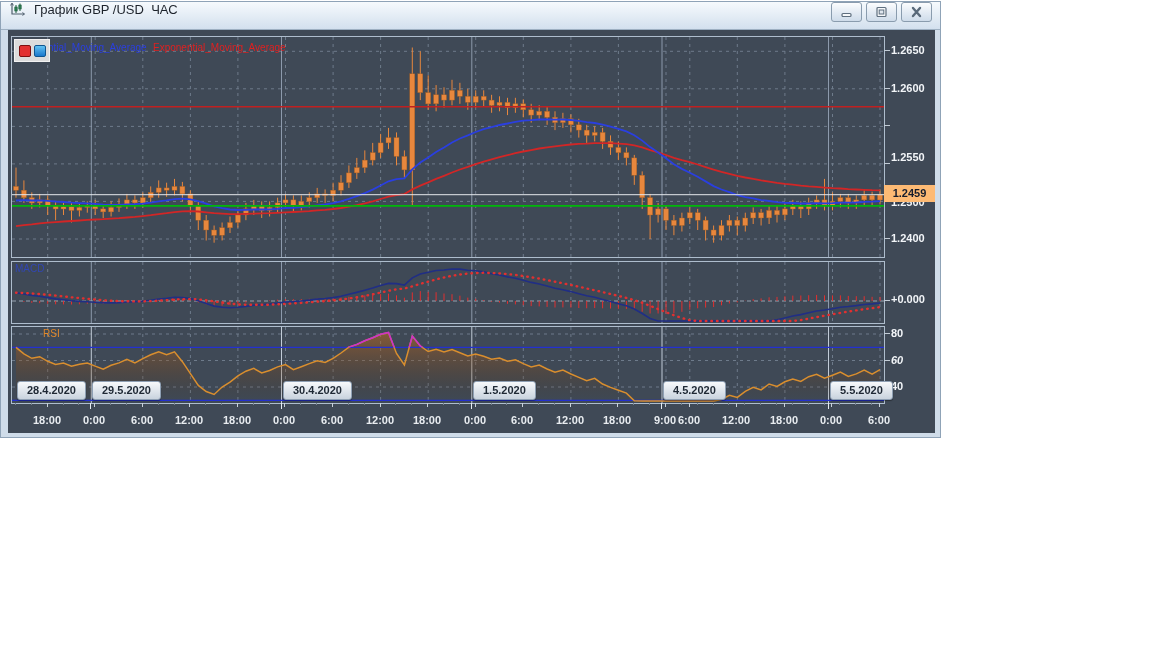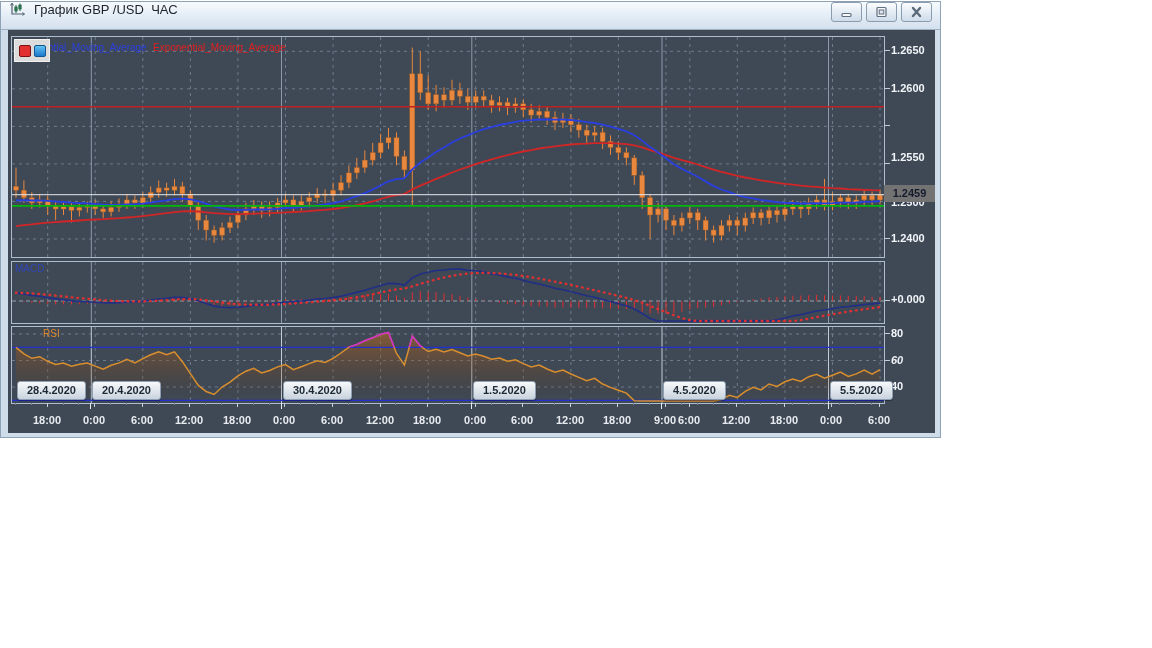--- a/index.html
+++ b/index.html
@@ -31,21 +31,21 @@
   .plmacd{color:#3146b4;}
   .plrsi{color:#e0882a;padding-left:28px;}
   .timeaxis{position:absolute;left:0;top:373px;width:100%;height:30px;}
   .tlabel{position:absolute;top:11px;transform:translateX(-50%);font-size:11px;font-weight:bold;color:#e8ecf0;white-space:nowrap;}
   .ttick{position:absolute;top:0;width:1px;}
   #scaleCol{position:absolute;left:0;top:0;width:100%;height:100%;pointer-events:none;}
   .ptick{position:absolute;width:6px;height:1px;background:#c2ccd6;z-index:2;}
   .plabel{position:absolute;left:883px;font-size:11px;font-weight:bold;color:#f2f5f8;z-index:2;line-height:14px;white-space:nowrap;}
   .hiddenbehind{color:#273246;z-index:1;}
   .mlevel{position:absolute;left:883px;top:263px;font-size:11px;font-weight:bold;color:#f2f5f8;}
-  .cpbox{position:absolute;left:876px;top:155px;width:51px;height:17px;background:#737373;color:#141c2c;
+  .cpbox{position:absolute;left:876px;top:155px;width:51px;height:17px;background:#fdba74;color:#141c2c;
          font-size:11px;font-weight:bold;text-align:center;line-height:17px;z-index:5;}
   #dateRow{position:absolute;left:0;top:0;width:100%;height:100%;pointer-events:none;z-index:4;}
   .datebox{position:absolute;top:351px;height:17px;line-height:16px;padding:0 9px;
            background:linear-gradient(#f7f9fb,#c9d3de);border:1px solid #8fa0b4;border-radius:3px;
            color:#1e2834;font-size:11px;font-weight:bold;box-shadow:0 1px 1px rgba(0,0,0,.35);pointer-events:auto;white-space:nowrap;}
 </style>
 </head>
 <body>
 
 <div class="page">
@@ -536,21 +536,21 @@
             <line x1="0" x2="872" y1="20.3" y2="20.3" stroke="#2330d0" stroke-width="1.3"></line>
             <line x1="0" x2="872" y1="73.3" y2="73.3" stroke="#2330d0" stroke-width="1.3"></line>
             <path d="M4.0 20.3 L11.9 26.9 L19.8 31.3 L27.7 29.7 L35.7 34.3 L43.6 37.4 L51.5 36.0 L59.5 39.3 L67.4 37.2 L75.3 36.1 L83.2 39.1 L91.2 42.1 L99.1 38.3 L107.0 35.9 L114.9 32.3 L122.9 35.9 L130.8 31.7 L138.7 27.8 L146.7 24.7 L154.6 27.7 L162.5 24.9 L170.4 34.7 L178.4 46.6 L186.3 58.4 L194.2 64.5 L202.1 67.5 L210.1 60.0 L218.0 55.2 L225.9 48.9 L233.9 44.2 L241.8 41.4 L249.7 45.9 L257.6 43.5 L265.6 39.9 L273.5 37.6 L281.4 42.7 L289.3 39.7 L297.3 36.6 L305.2 33.7 L313.1 35.5 L321.1 31.3 L329.0 26.0 L336.9 20.1 L344.8 17.4 L352.8 13.8 L360.7 10.7 L368.6 7.2 L376.5 5.5 L384.5 26.5 L392.4 37.9 L400.3 9.1 L408.3 19.0 L416.2 24.5 L424.1 22.4 L432.0 25.0 L440.0 22.6 L447.9 25.7 L455.8 28.9 L463.7 27.1 L471.7 29.2 L479.6 32.2 L487.5 31.1 L495.5 34.3 L503.4 32.8 L511.3 36.6 L519.2 39.9 L527.2 38.0 L535.1 42.0 L543.0 45.3 L550.9 43.0 L558.9 47.0 L566.8 50.4 L574.7 53.7 L582.7 51.4 L590.6 57.0 L598.5 60.4 L606.4 63.3 L614.4 66.1 L622.3 73.8 L630.2 74.0 L638.1 74.0 L646.1 74.0 L654.0 74.0 L661.9 74.0 L669.9 74.0 L677.8 73.9 L685.7 74.0 L693.6 74.0 L701.6 74.0 L709.5 72.5 L717.4 68.3 L725.3 70.4 L733.3 64.3 L741.2 60.3 L749.1 62.9 L757.1 57.0 L765.0 59.5 L772.9 54.8 L780.8 52.0 L788.8 54.4 L796.7 49.7 L804.6 47.4 L812.5 51.2 L820.5 48.2 L828.4 45.1 L836.3 49.4 L844.3 46.9 L852.2 43.1 L860.1 47.1 L868.0 42.6" fill="none" stroke="#d98e2e" stroke-width="1.5"></path>
             <path d="M4.0 20.3 L11.9 26.9 L19.8 31.3 L27.7 29.7 L35.7 34.3 L43.6 37.4 L51.5 36.0 L59.5 39.3 L67.4 37.2 L75.3 36.1 L83.2 39.1 L91.2 42.1 L99.1 38.3 L107.0 35.9 L114.9 32.3 L122.9 35.9 L130.8 31.7 L138.7 27.8 L146.7 24.7 L154.6 27.7 L162.5 24.9 L170.4 34.7 L178.4 46.6 L186.3 58.4 L194.2 64.5 L202.1 67.5 L210.1 60.0 L218.0 55.2 L225.9 48.9 L233.9 44.2 L241.8 41.4 L249.7 45.9 L257.6 43.5 L265.6 39.9 L273.5 37.6 L281.4 42.7 L289.3 39.7 L297.3 36.6 L305.2 33.7 L313.1 35.5 L321.1 31.3 L329.0 26.0 L336.9 20.1 L344.8 17.4 L352.8 13.8 L360.7 10.7 L368.6 7.2 L376.5 5.5 L384.5 26.5 L392.4 37.9 L400.3 9.1 L408.3 19.0 L416.2 24.5 L424.1 22.4 L432.0 25.0 L440.0 22.6 L447.9 25.7 L455.8 28.9 L463.7 27.1 L471.7 29.2 L479.6 32.2 L487.5 31.1 L495.5 34.3 L503.4 32.8 L511.3 36.6 L519.2 39.9 L527.2 38.0 L535.1 42.0 L543.0 45.3 L550.9 43.0 L558.9 47.0 L566.8 50.4 L574.7 53.7 L582.7 51.4 L590.6 57.0 L598.5 60.4 L606.4 63.3 L614.4 66.1 L622.3 73.8 L630.2 74.0 L638.1 74.0 L646.1 74.0 L654.0 74.0 L661.9 74.0 L669.9 74.0 L677.8 73.9 L685.7 74.0 L693.6 74.0 L701.6 74.0 L709.5 72.5 L717.4 68.3 L725.3 70.4 L733.3 64.3 L741.2 60.3 L749.1 62.9 L757.1 57.0 L765.0 59.5 L772.9 54.8 L780.8 52.0 L788.8 54.4 L796.7 49.7 L804.6 47.4 L812.5 51.2 L820.5 48.2 L828.4 45.1 L836.3 49.4 L844.3 46.9 L852.2 43.1 L860.1 47.1 L868.0 42.6" fill="none" stroke="#cc30cc" stroke-width="1.6" clip-path="url(#obClip)"></path>
           </svg>
         <span class="pl plrsi">RSI</span>
       </div>
 
       <div id="dateRow">
           <div class="datebox" style="left: 9px;">28.4.2020</div>
-          <div class="datebox" style="left: 84px;">20.4.2020</div>
+          <div class="datebox" style="left: 84px;">29.5.2020</div>
           <div class="datebox" style="left: 275px;">30.4.2020</div>
           <div class="datebox" style="left: 465px;">1.5.2020</div>
           <div class="datebox" style="left: 655px;">4.5.2020</div>
           <div class="datebox" style="left: 822px;">5.5.2020</div>
         </div>
       <div id="timeAxis" class="timeaxis">
           <div class="ttick" style="left: 7px; height: 2px; background: rgb(118, 130, 143);"></div>
           <div class="ttick" style="left: 23px; height: 2px; background: rgb(118, 130, 143);"></div>
           <div class="ttick" style="left: 39px; height: 2px; background: rgb(118, 130, 143);"></div>
           <div class="ttick" style="left: 55px; height: 2px; background: rgb(118, 130, 143);"></div>

